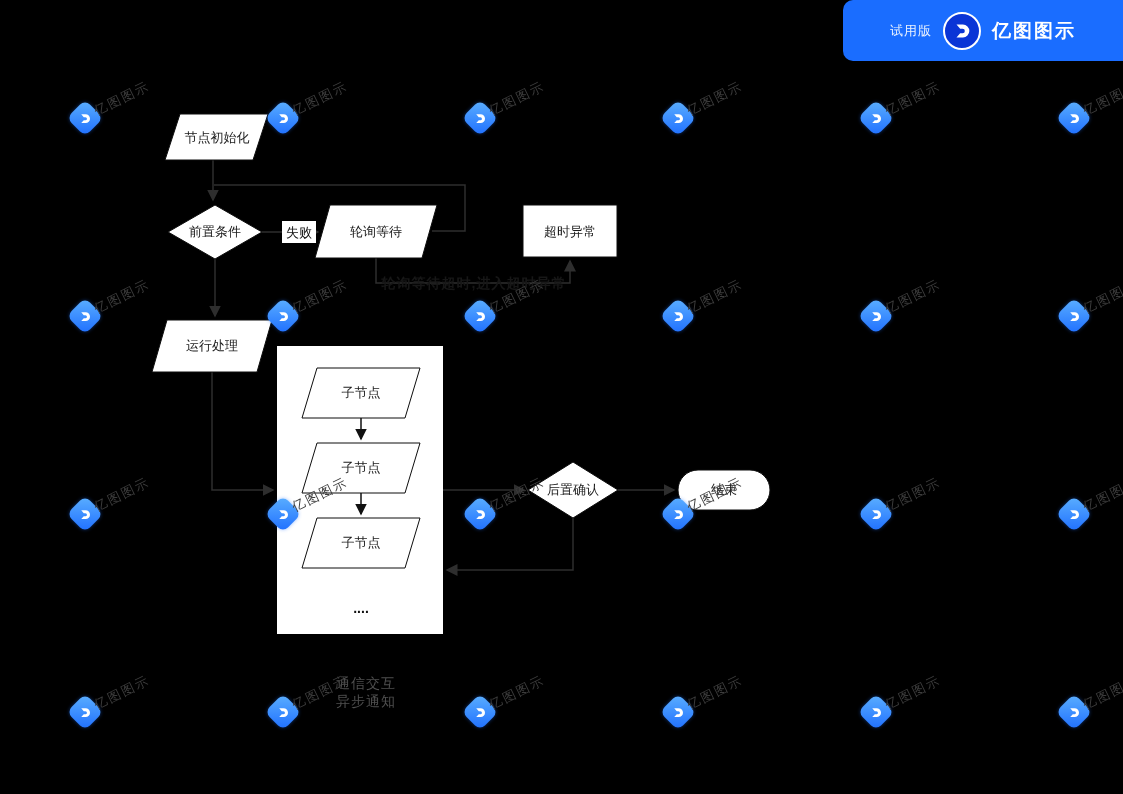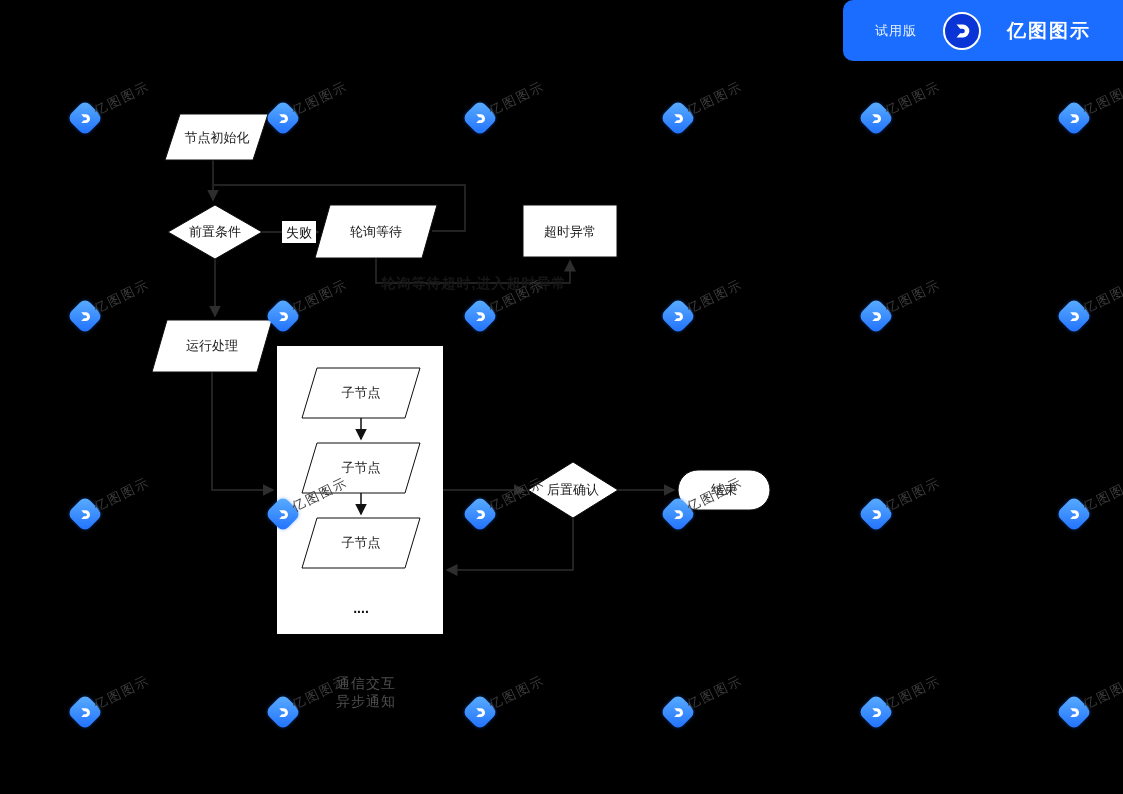--- a/index.html
+++ b/index.html
@@ -34,21 +34,21 @@
   .wm-txt {
     position:absolute; left:14px; top:-16px;
     color:#3c3c3c; font-size:13px; letter-spacing:2px; white-space:nowrap;
     transform:rotate(-26deg); transform-origin:left bottom;
   }
   
   .trial-badge {
     position:absolute; top:0; right:0; z-index:10;
     width:280px; height:61px;
     background:#1a6dff; border-radius:10px 0 0 10px;
-    display:flex; align-items:center; justify-content:center; gap:26px;
+    display:flex; align-items:center; justify-content:center; gap:11px;
     cursor:pointer;
   }
   .trial-text { color:#eaf2ff; font-size:13px; letter-spacing:1px; }
   .badge-logo {
     width:38px; height:38px; border-radius:50%;
     background:#0a35d6; border:2.5px solid #ffffff;
     display:flex; align-items:center; justify-content:center;
   }
   .brand-text { color:#ffffff; font-size:19px; font-weight:bold; letter-spacing:2px; }
 </style>

